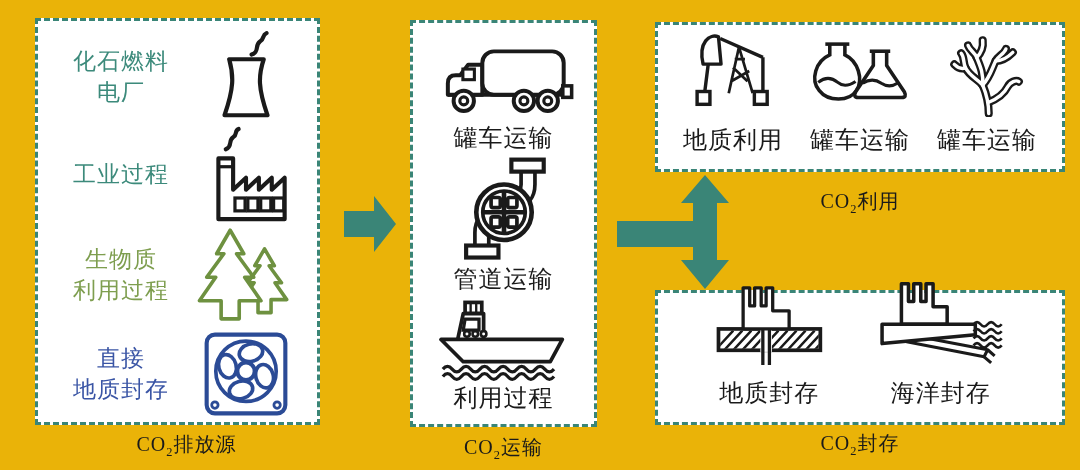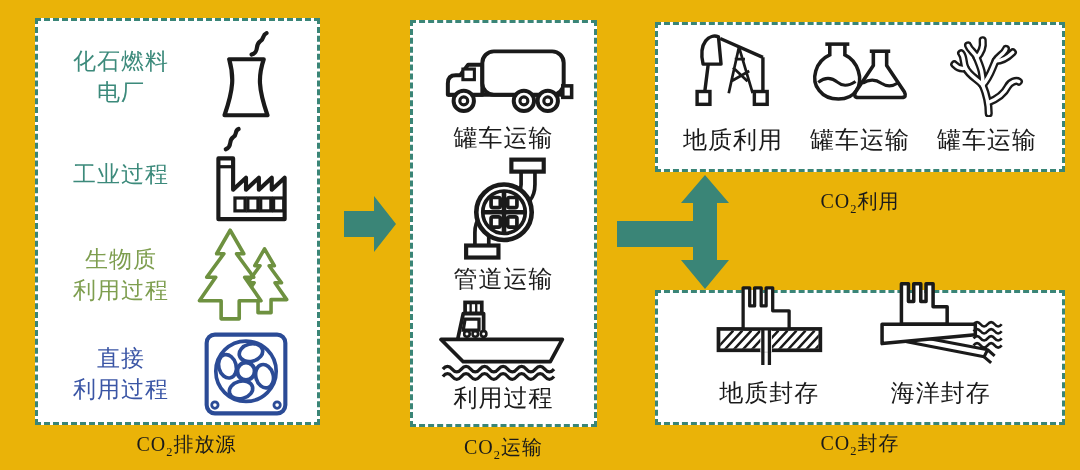--- a/index.html
+++ b/index.html
@@ -70,21 +70,21 @@
           <g fill="#fff" stroke="#6E9140" stroke-linejoin="round">
             <path transform="translate(78,30) scale(0.72)" stroke-width="5.5" d="M0,-2 L15,24 H7 L26,50 H16 L34,76 H10 V96 H-10 V76 H-34 L-16,50 H-26 L-7,24 H-15 Z"></path>
             <path transform="translate(40,10)" stroke-width="4" d="M0,-2 L15,24 H7 L26,50 H16 L34,76 H10 V96 H-10 V76 H-34 L-16,50 H-26 L-7,24 H-15 Z"></path>
           </g>
         </svg>
       </div>
     </div>
 
     <div class="src-row" style="top:306px;height:94px">
       <div class="src-label c-blue">直接
-利用过程</div>
+地质封存</div>
       <div class="icon-wrap">
         <svg width="86" height="86" viewBox="0 0 94 94">
           <rect x="4" y="4" width="86" height="86" rx="9" fill="#fff" stroke="#2B4B96" stroke-width="4.5"></rect>
           <circle cx="47" cy="44" r="33" fill="#fff" stroke="#2B4B96" stroke-width="4"></circle>
           <g fill="#fff" stroke="#2B4B96" stroke-width="4">
             <g transform="rotate(15 47 44)">
                 <ellipse cx="47" cy="23" rx="13" ry="9.5" transform="rotate(-30 47 23)"></ellipse>
               </g>
             <g transform="rotate(105 47 44)">
                 <ellipse cx="47" cy="23" rx="13" ry="9.5" transform="rotate(-30 47 23)"></ellipse>

